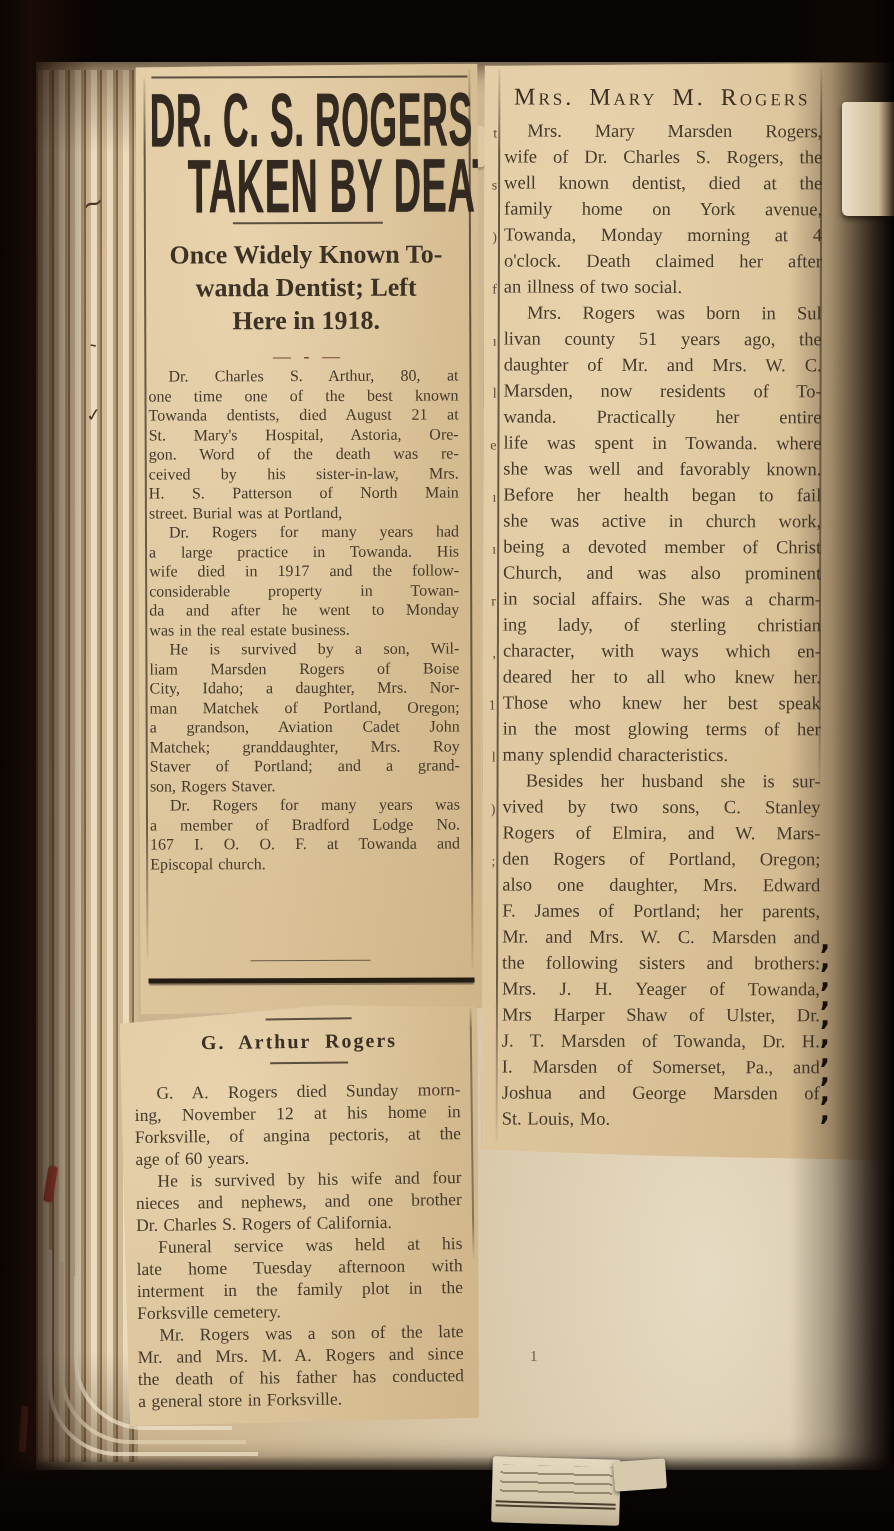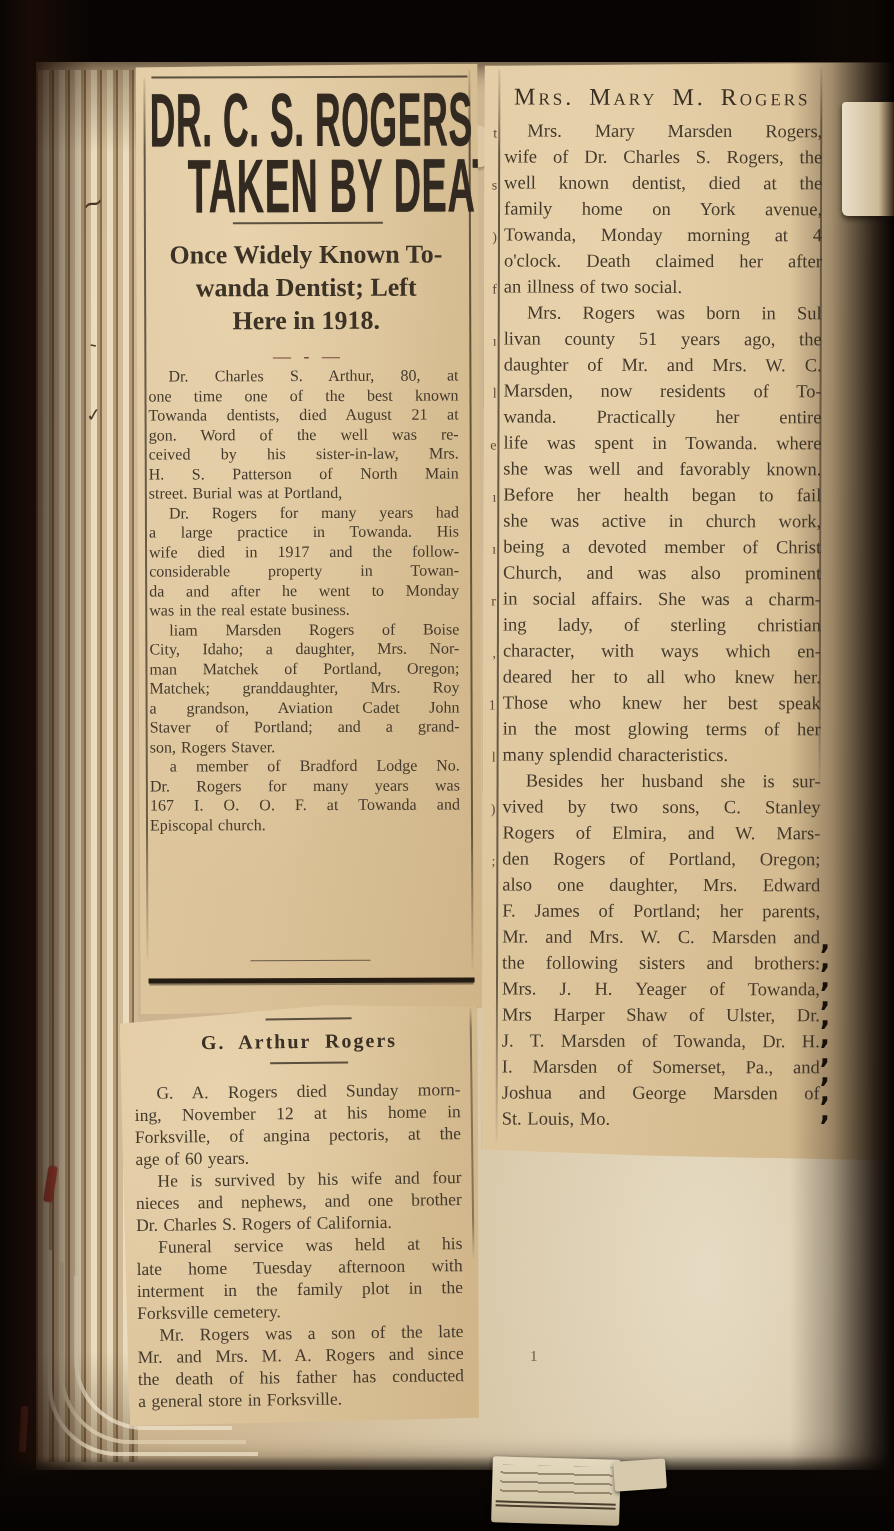--- a/index.html
+++ b/index.html
@@ -150,45 +150,47 @@
         <div class="li">Once Widely Known To-</div>
         <div class="li">wanda Dentist; Left</div>
         <div class="li">Here in 1918.</div>
       </div>
     <div class="dashes">— - —</div>
     <div class="body-col">
         <div class="para">
           <div class="line">Dr. Charles S. Arthur, 80, at</div>
           <div class="line">one time one of the best known</div>
           <div class="line">Towanda dentists, died August 21 at</div>
-          <div class="line">gon. Word of the well was re-</div>
+          <div class="line">St. Mary's Hospital, Astoria, Ore-</div>
+          <div class="line">gon. Word of the death was re-</div>
           <div class="line">ceived by his sister-in-law, Mrs.</div>
           <div class="line">H. S. Patterson of North Main</div>
           <div class="line">street. Burial was at Portland,</div>
         </div>
         <div class="para">
           <div class="line">Dr. Rogers for many years had</div>
           <div class="line">a large practice in Towanda. His</div>
           <div class="line">wife died in 1917 and the follow-</div>
           <div class="line">considerable property in Towan-</div>
           <div class="line">da and after he went to Monday</div>
           <div class="line">was in the real estate business.</div>
         </div>
         <div class="para">
+          <div class="line">He is survived by a son, Wil-</div>
           <div class="line">liam Marsden Rogers of Boise</div>
           <div class="line">City, Idaho; a daughter, Mrs. Nor-</div>
           <div class="line">man Matchek of Portland, Oregon;</div>
+          <div class="line">a grandson, Aviation Cadet John</div>
           <div class="line">Matchek; granddaughter, Mrs. Roy</div>
-          <div class="line">a grandson, Aviation Cadet John</div>
           <div class="line">Staver of Portland; and a grand-</div>
           <div class="line">son, Rogers Staver.</div>
         </div>
         <div class="para">
+          <div class="line">Dr. Rogers for many years was</div>
           <div class="line">a member of Bradford Lodge No.</div>
-          <div class="line">Dr. Rogers for many years was</div>
           <div class="line">167 I. O. O. F. at Towanda and</div>
           <div class="line">Episcopal church.</div>
         </div>
       </div>
     <div class="endrule"></div>
     <div class="heavyrule"></div>
   </div>
 
   <div class="clip clip3">
     <div class="hrule rule-top"></div>

